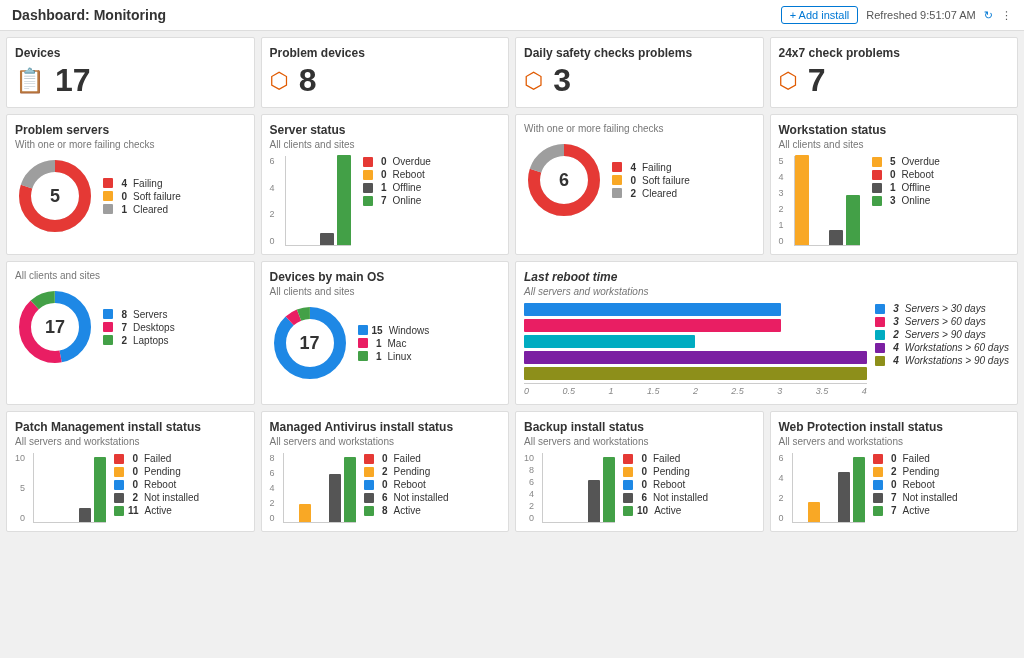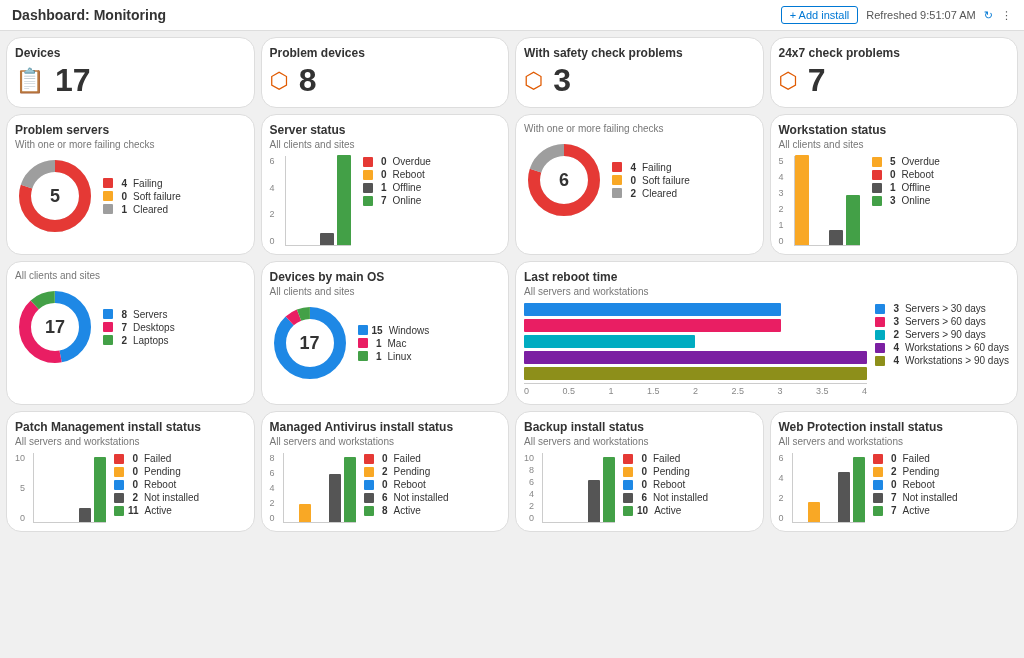--- a/index.html
+++ b/index.html
@@ -29,21 +29,21 @@
     .dashboard {
       padding: 6px;
       display: grid;
       grid-template-columns: repeat(4, 1fr);
       gap: 6px;
     }
     
     .card {
       background: #fff;
       border: 1px solid #ddd;
-      border-radius: 15px;
+      border-radius: 2px;
       padding: 8px;
     }
     
     .card-title { font-size: 12px; font-weight: bold; color: #333; margin-bottom: 2px; }
     .card-subtitle { font-size: 10px; color: #777; margin-bottom: 6px; }
     
     
     .summary-card {
       display: flex;
       align-items: center;
@@ -67,21 +67,21 @@
       font-size: 18px;
       font-weight: bold;
       color: #333;
     }
     
     .legend { display: flex; flex-direction: column; gap: 2px; font-size: 10px; }
     .legend-item { display: flex; align-items: center; gap: 4px; }
     .legend-dot { width: 10px; height: 10px; border-radius: 1px; flex-shrink: 0; }
     .legend-count { font-weight: bold; margin-right: 2px; min-width: 10px; text-align: right; }
     
-    .card.span-col-2 { grid-column: span 2; }
+    .card.span-col-2 { grid-column: span 2; font-style: italic; }
   </style>
 </head>
 <body>
 
 <div class="header">
   <span class="header-title">Dashboard: Monitoring</span>
   <div class="header-right">
     <button class="add-device-btn">+ Add install</button>
     <span>Refreshed 9:51:07 AM</span>
     <span class="refresh-icon">↻</span>
@@ -101,21 +101,21 @@
 
   <div class="card">
     <div class="card-title">Problem devices</div>
     <div class="summary-card">
       <span class="warning-icon">⬡</span>
       <span class="summary-number">8</span>
     </div>
   </div>
 
   <div class="card">
-    <div class="card-title">With safety check problems</div>
+    <div class="card-title">Daily safety checks problems</div>
     <div class="summary-card">
       <span class="warning-icon">⬡</span>
       <span class="summary-number">3</span>
     </div>
   </div>
 
   <div class="card">
     <div class="card-title">24x7 check problems</div>
     <div class="summary-card">
       <span class="warning-icon">⬡</span>

